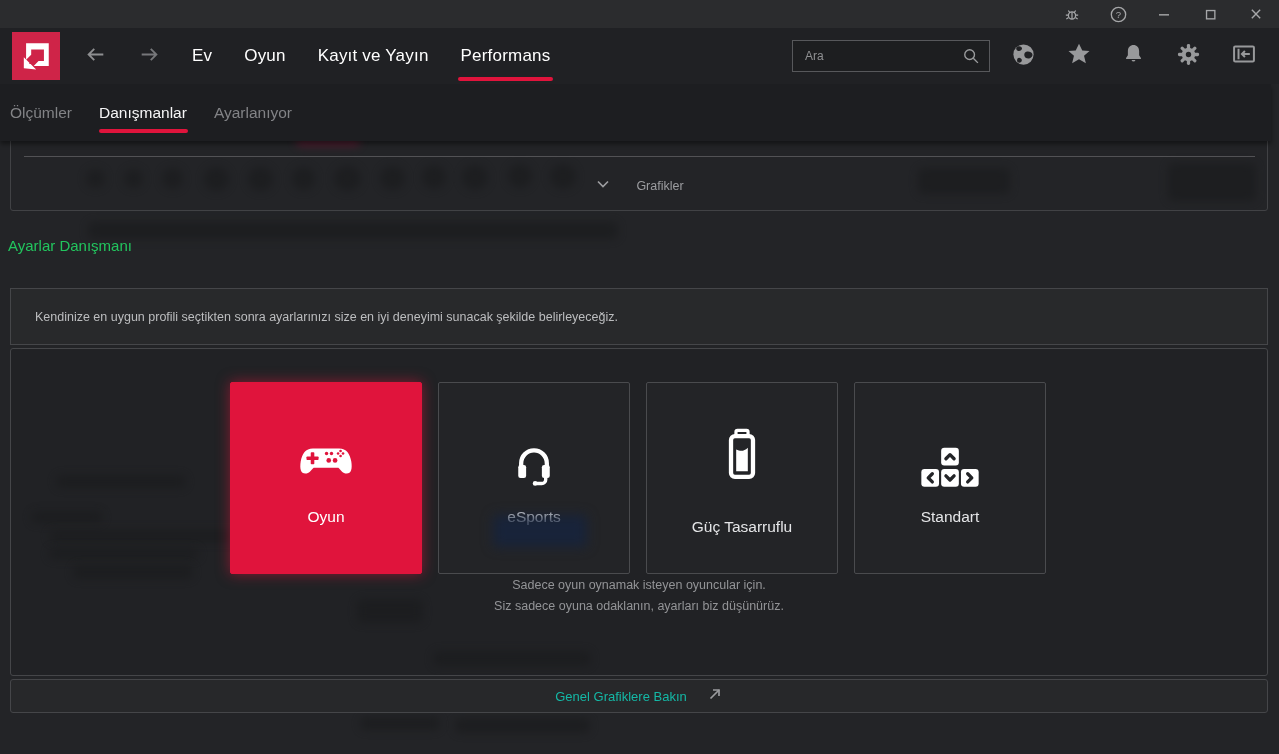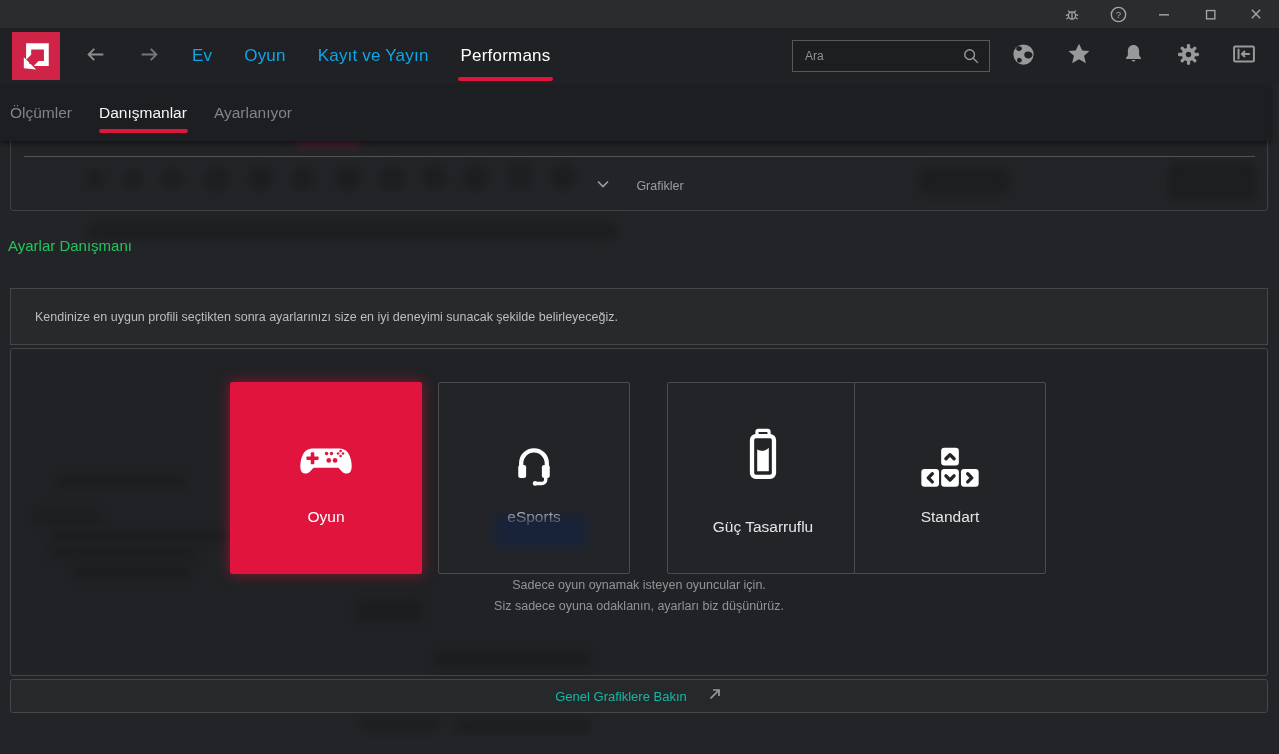--- a/index.html
+++ b/index.html
@@ -16,21 +16,21 @@
   
   .navbar { position:absolute; top:28px; left:0; right:0; height:56px; background:#202124;
     display:flex; align-items:center; z-index:9; }
   .amd-logo { width:48px; height:48px; margin-left:12px; background:#cf2448;
     display:flex; align-items:center; justify-content:center; flex:0 0 auto; }
   .nav-arrow { width:26px; height:26px; display:flex; align-items:center; justify-content:center; }
   .nav-arrow.back { margin-left:22px; }
   .nav-arrow.fwd { margin-left:28px; }
   .nav-tabs { display:flex; align-items:center; gap:32px; margin-left:30px; height:56px; }
   .nav-tab { position:relative; height:56px; display:flex; align-items:center;
-    font-size:17px; color:#0ea5e9; letter-spacing:.2px; cursor:default; }
+    font-size:17px; color:#ffffff; letter-spacing:.2px; cursor:default; }
   .nav-tab.active { color:#ffffff; font-weight:400; }
   .nav-tab.active::after { content:""; position:absolute; left:-3px; right:-3px; bottom:3px;
     height:4px; background:#e0143c; border-radius:2px; }
   .search-wrap { margin-left:auto; position:relative; width:198px; height:32px; flex:0 0 auto; }
   .search-wrap input { width:100%; height:100%; background:#1d1e20; border:1px solid #57585b;
     color:#c9cacc; font-size:12px; padding:0 34px 0 12px; outline:none;
     font-family:"Liberation Sans", sans-serif; }
   .search-wrap input::placeholder { color:#8f9092; }
   .search-icon { position:absolute; right:8px; top:5px; }
   .navbar-icons { display:flex; align-items:center; gap:0; margin-left:6px; margin-right:8px; }
@@ -302,21 +302,21 @@
             <path d="M6.3 13.5v-2.3a5.7 5.7 0 0 1 11.4 0v2.3" fill="none" stroke="#ffffff" stroke-width="1.9"></path>
             <rect x="5" y="12" width="3.5" height="5.8" rx="1" fill="#ffffff"></rect>
             <rect x="15.5" y="12" width="3.5" height="5.8" rx="1" fill="#ffffff"></rect>
             <path d="M17.2 17.8v.7a1.7 1.7 0 0 1-1.7 1.7h-2.4" fill="none" stroke="#ffffff" stroke-width="1.5"></path>
             <circle cx="12.5" cy="20.2" r="1.05" fill="#ffffff"></circle>
           </svg>
         </div>
         <div class="card-label">eSports</div>
       </div>
 
-      <div class="card" style="left:656px;gap:35px;">
+      <div class="card" style="left:635px;gap:35px;">
         <div class="profile-icon">
           <svg width="52" height="56" viewBox="0 0 24 26">
             <rect x="9.2" y="1.6" width="5.6" height="2.6" rx="0.7" fill="none" stroke="#ffffff" stroke-width="1.5"></rect>
             <rect x="6.9" y="4.2" width="10.2" height="19" rx="1.8" fill="none" stroke="#ffffff" stroke-width="2"></rect>
             <path d="M9.3 10.4c2.1 1 3.6.9 5.4-.8v11H9.3Z" fill="#ffffff"></path>
           </svg>
         </div>
         <div class="card-label">Güç Tasarruflu</div>
       </div>
 

